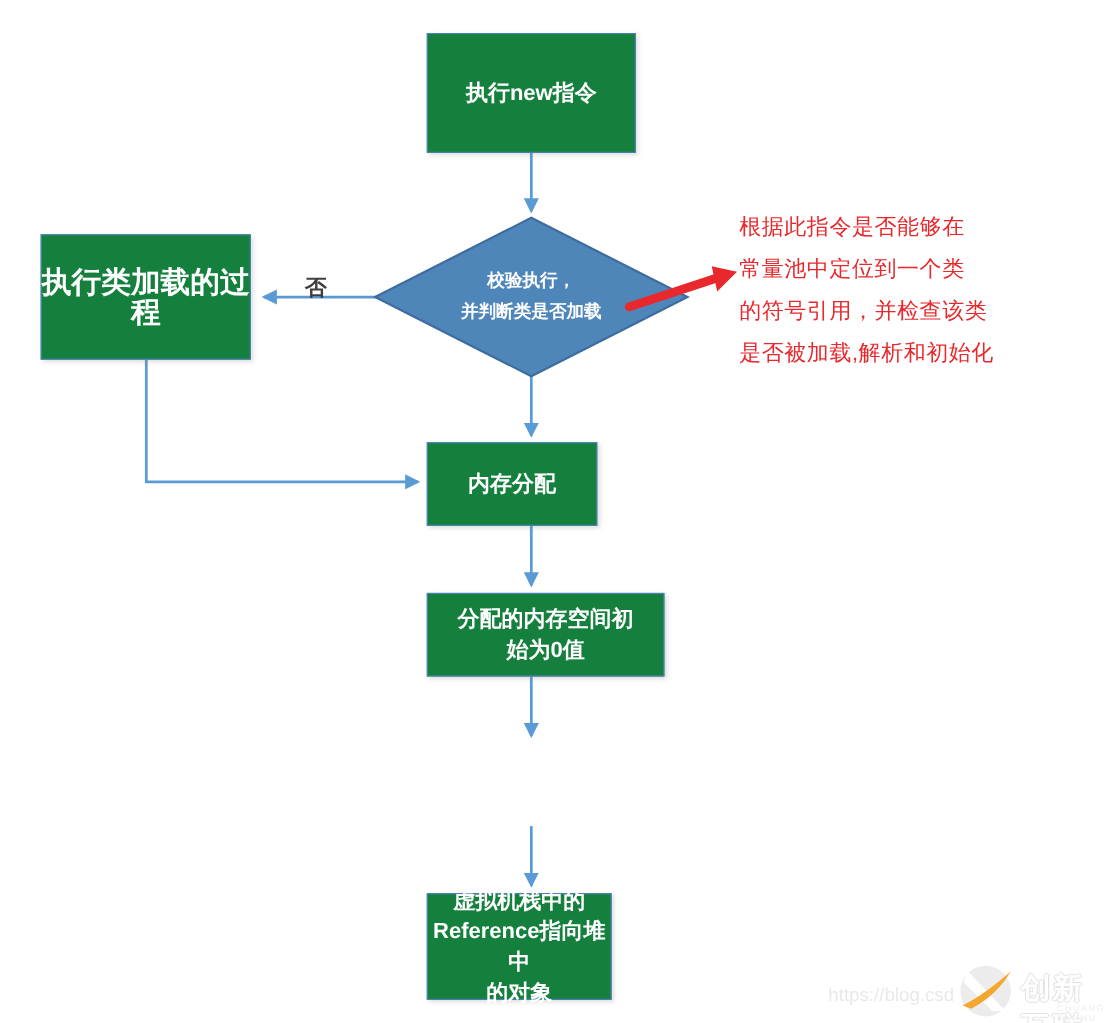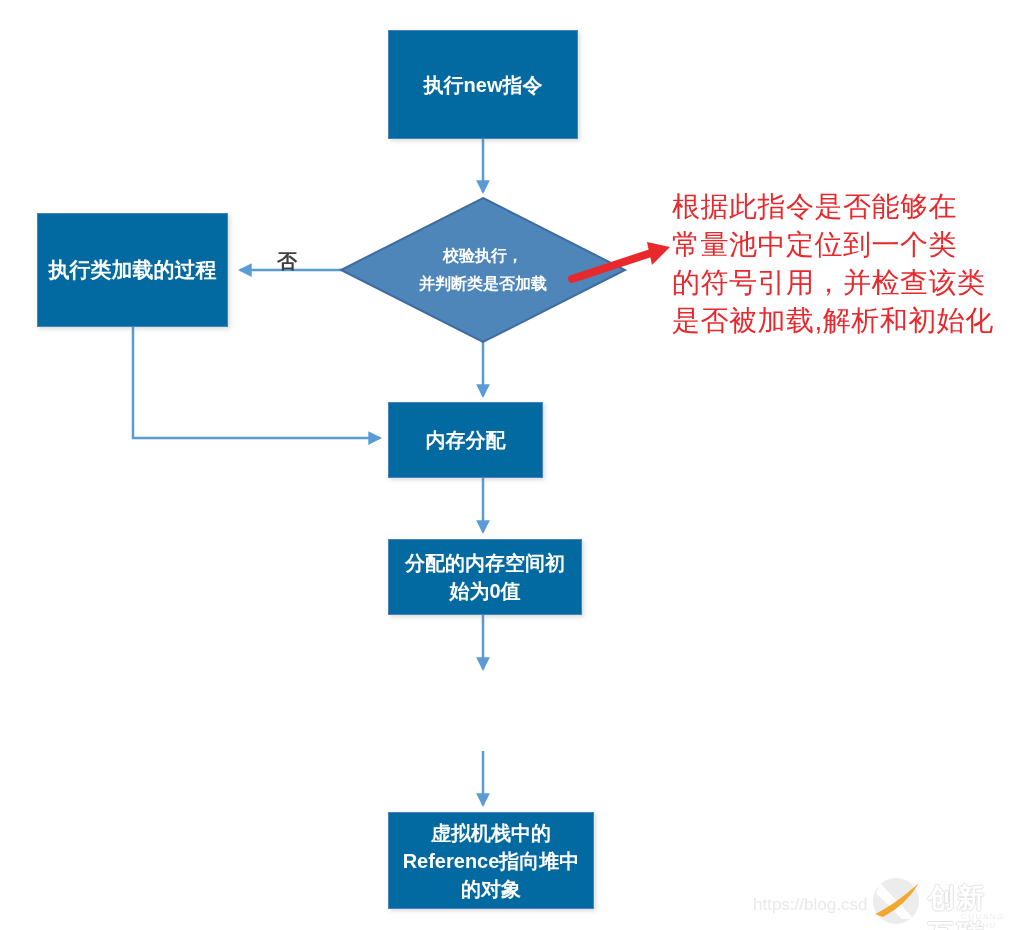--- a/index.html
+++ b/index.html
@@ -6,21 +6,21 @@
   #canvas{
     position:relative;
     width:1012px;height:930px;
     background:#ffffff;
     overflow:hidden;
     font-family:"Liberation Sans","DejaVu Sans",sans-serif;
   }
   #edges{position:absolute;left:0;top:0;width:1012px;height:930px;}
   .node{
     position:absolute;
-    background:#0369a1;
+    background:#15803d;
     border:1px solid #4a80bd;
     box-shadow:2px 2px 4px rgba(120,120,120,0.25);
     display:flex;align-items:center;justify-content:center;
     color:#ffffff;
     font-size:20px;font-weight:bold;
     text-align:center;
     line-height:28px;
     white-space:pre-line;
     box-sizing:border-box;
   }
@@ -31,21 +31,21 @@
     text-align:center;line-height:28px;white-space:pre-line;
   }
   .edge-label{
     position:absolute;
     color:#3f3f3f;font-size:20px;font-weight:bold;
     text-align:center;
   }
   .annotation{
     position:absolute;
     color:#e8282c;
-    font-size:28px;
+    font-size:20px;
     line-height:38px;
     white-space:pre-line;
     letter-spacing:0.5px;
   }
   .wm-url{
     position:absolute;
     color:#e9e9e9;
     font-size:17px;
   }
   .wm-brand{
@@ -89,29 +89,29 @@
 
     <line x1="572" y1="279" x2="651" y2="253" stroke="#e8282c" stroke-width="8" stroke-linecap="round"></line>
     <polygon points="670,247 652,265 647,242" fill="#e8282c"></polygon>
   </svg>
 
   <div class="node" style="left:388px;top:30px;width:190px;height:109px;">执行new指令</div>
 
   <div class="diamond-label" style="left:373px;top:238px;width:220px;height:64px;">校验执行，
 并判断类是否加载</div>
 
-  <div class="node" style="left:37px;top:213px;width:191px;height:114px;font-size:21px;">执行类加载的过程</div>
+  <div class="node" style="left:37px;top:213px;width:191px;height:114px;font-size:27px;">执行类加载的过程</div>
 
   <div class="node" style="left:388px;top:402px;width:155px;height:76px;">内存分配</div>
 
-  <div class="node" style="left:388px;top:539px;width:194px;height:76px;">分配的内存空间初
+  <div class="node" style="left:388px;top:539px;width:216px;height:76px;">分配的内存空间初
 始为0值</div>
 
 
-  <div class="node" style="left:388px;top:812px;width:206px;height:97px;text-align:center;">虚拟机栈中的
+  <div class="node" style="left:388px;top:812px;width:168px;height:97px;text-align:center;">虚拟机栈中的
 Reference指向堆中
 的对象</div>
 
   <div class="edge-label" style="left:267px;top:248px;width:40px;">否</div>
 
   <div class="annotation" style="left:672px;top:188px;width:340px;">根据此指令是否能够在
 常量池中定位到一个类
 的符号引用，并检查该类
 是否被加载,解析和初始化</div>
 

